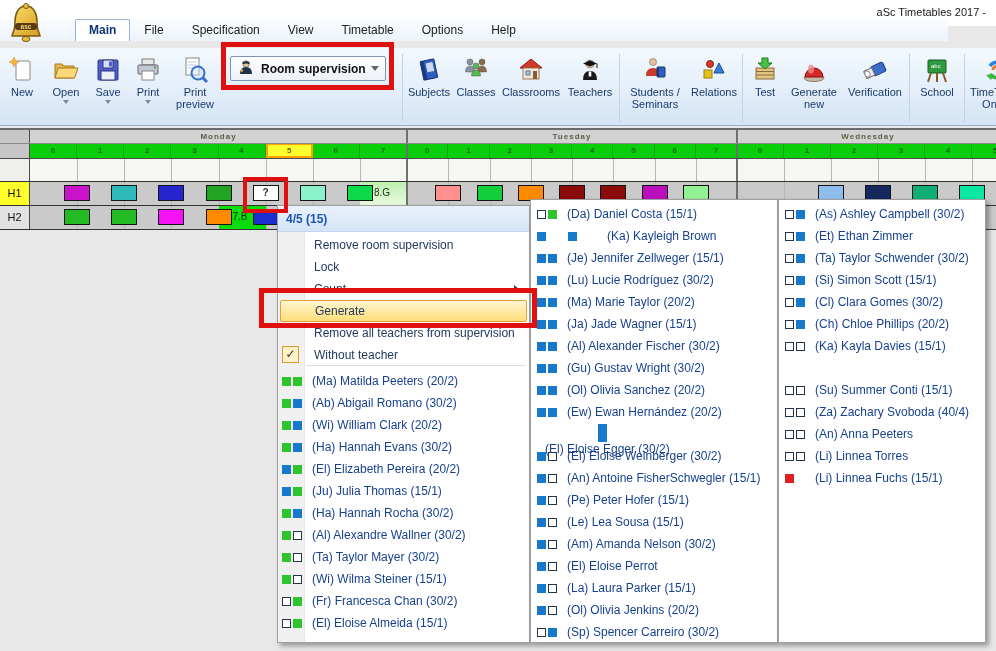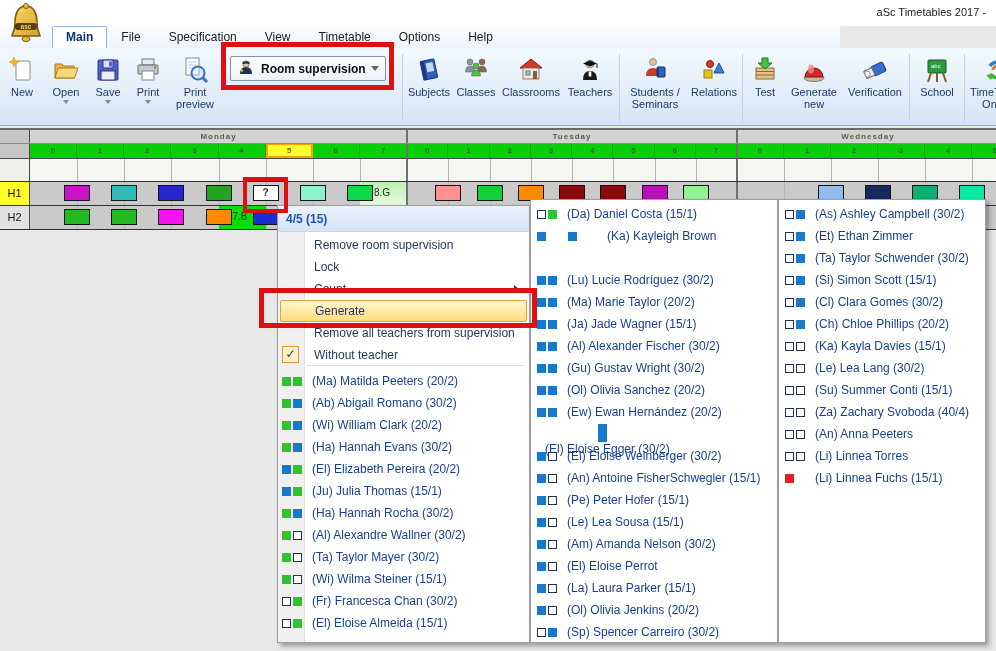--- a/index.html
+++ b/index.html
@@ -2,22 +2,22 @@
 <html><head>
 <meta charset="utf-8">
 <style>
   html,body{margin:0;padding:0}
   body{width:996px;height:651px;position:relative;overflow:hidden;background:#E8E8E8;
        font-family:"Liberation Sans",sans-serif;-webkit-font-smoothing:antialiased}
   
   #titlebar{position:absolute;left:0;top:0;width:996px;height:26px;background:#FFFFFF}
   #title{position:absolute;right:10px;top:6px;font-size:11px;color:#1A1A1A}
   
-  #tabrow{position:absolute;left:0;top:26px;width:840px;height:22px;display:flex;
-          padding-left:52px;box-sizing:border-box;background:linear-gradient(#FBFDFF,#ECF3FB)}
+  #tabrow{position:absolute;left:0;top:19px;width:948px;height:22px;display:flex;
+          padding-left:75px;box-sizing:border-box;background:linear-gradient(#FBFDFF,#ECF3FB)}
   .tab{height:21px;line-height:21px;padding:0 13px;font-size:12px;color:#202020;
        border:1px solid transparent;border-bottom:none;border-radius:2px 2px 0 0}
   .tab.active{background:#FFF;border-color:#95B4DC;color:#0F3573;font-weight:bold}
   
   #toolbar{position:absolute;left:0;top:48px;width:996px;height:78px;box-sizing:border-box;
            background:linear-gradient(#F3F9FE 0%,#E3EEF9 55%,#D3E4F4 100%);
            border-bottom:1px solid #9AB0C8;display:flex;align-items:flex-start;padding-top:4px}
   .tbtn{display:flex;flex-direction:column;align-items:center;font-size:11px;color:#1B3A6B;
         text-align:center;padding-top:1px;flex:0 0 auto;cursor:default}
   .tbtn .ic{height:33px;display:flex;align-items:center;justify-content:center}
@@ -480,20 +480,25 @@
       <div class="trow" style="top: 4px; left: 6px;">
         <span class="sq white"></span>
         <span class="sq green"></span>
         <span class="tlabel">(Da) Daniel Costa (15/1)</span>
       </div>
       <div class="trow" style="top: 26px; left: 6px; gap: 20px;">
         <span class="sq blue"></span>
         <span class="sq blue"></span>
         <span class="tlabel">(Ka) Kayleigh Brown</span>
       </div>
+      <div class="trow" style="top: 48px; left: 6px;">
+        <span class="sq blue"></span>
+        <span class="sq blue"></span>
+        <span class="tlabel">(Je) Jennifer Zellweger (15/1)</span>
+      </div>
       <div class="trow" style="top: 70px; left: 6px;">
         <span class="sq blue"></span>
         <span class="sq blue"></span>
         <span class="tlabel">(Lu) Lucie Rodríguez (30/2)</span>
       </div>
       <div class="trow" style="top: 92px; left: 6px;">
         <span class="sq blue"></span>
         <span class="sq blue"></span>
         <span class="tlabel">(Ma) Marie Taylor (20/2)</span>
       </div>
@@ -601,25 +606,20 @@
       </div>
       <div class="trow" style="top: 114px; left: 6px;">
         <span class="sq white"></span>
         <span class="sq blue"></span>
         <span class="tlabel">(Ch) Chloe Phillips (20/2)</span>
       </div>
       <div class="trow" style="top: 136px; left: 6px;">
         <span class="sq white"></span>
         <span class="sq white"></span>
         <span class="tlabel">(Ka) Kayla Davies (15/1)</span>
-      </div>
-      <div class="trow" style="top: 158px; left: 6px;">
-        <span class="sq white"></span>
-        <span class="sq white"></span>
-        <span class="tlabel">(Le) Lea Lang (30/2)</span>
       </div>
       <div class="trow" style="top: 180px; left: 6px;">
         <span class="sq white"></span>
         <span class="sq white"></span>
         <span class="tlabel">(Su) Summer Conti (15/1)</span>
       </div>
       <div class="trow" style="top: 202px; left: 6px;">
         <span class="sq white"></span>
         <span class="sq white"></span>
         <span class="tlabel">(Za) Zachary Svoboda (40/4)</span>

